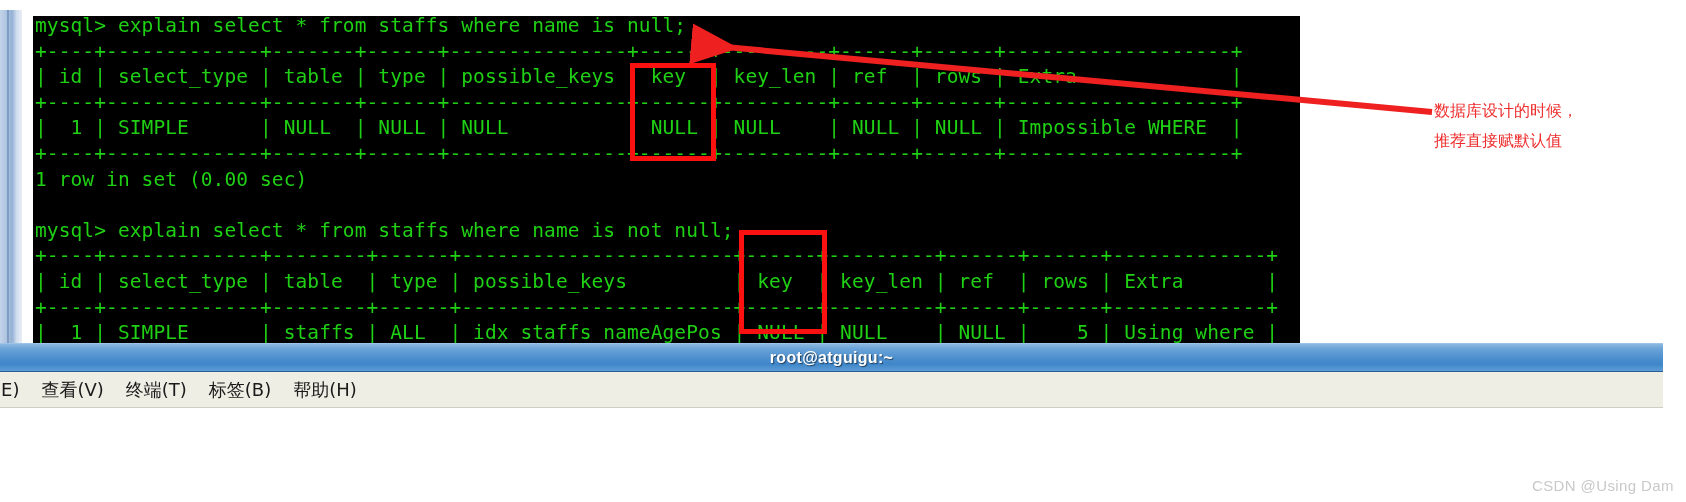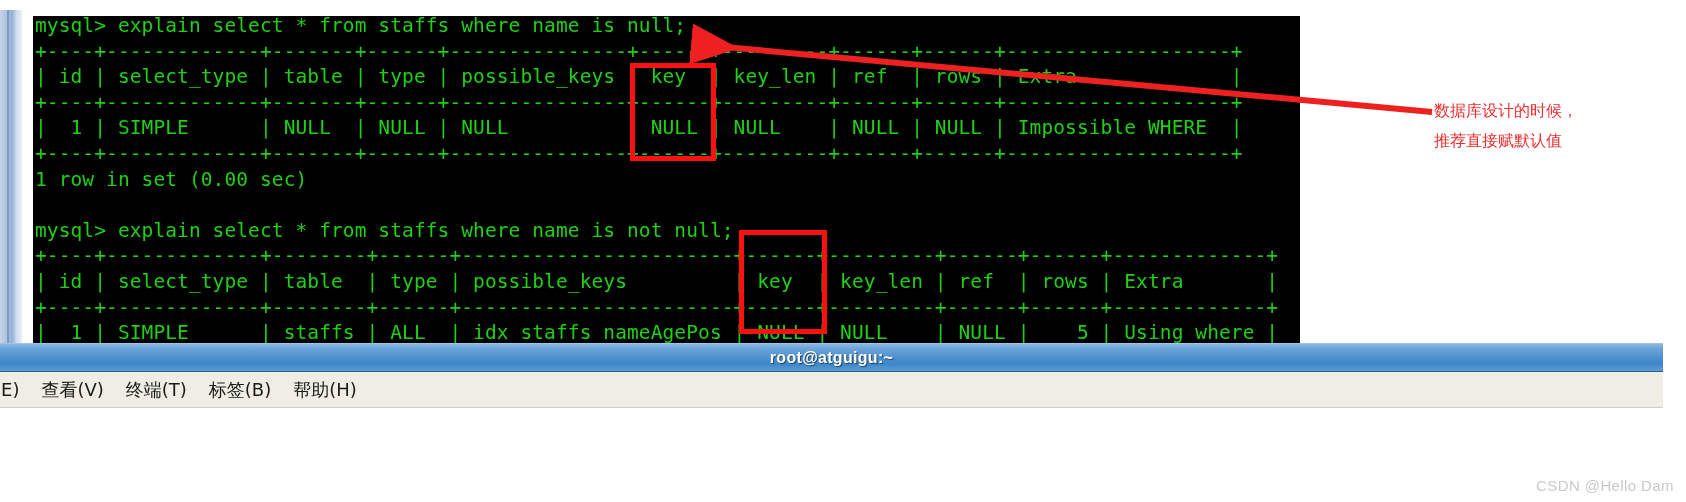--- a/index.html
+++ b/index.html
@@ -245,13 +245,13 @@
     <marker id="arrowhead" markerWidth="8" markerHeight="8" refX="6" refY="4" orient="auto">
       <polygon points="0,4 8,0.6 8,7.4" fill="#ee2020"></polygon>
     </marker>
   </defs>
   <line id="arrow-line" x1="1432" y1="112" x2="703" y2="45" stroke="#ee2020" stroke-width="6" marker-end="url(#arrowhead)"></line>
 </svg>
 
 <div id="annotation-text">数据库设计的时候，
 推荐直接赋默认值</div>
 
-<div id="watermark">CSDN @Hello Dam</div>
+<div id="watermark">CSDN @Using Dam</div>
 
 </body></html>

